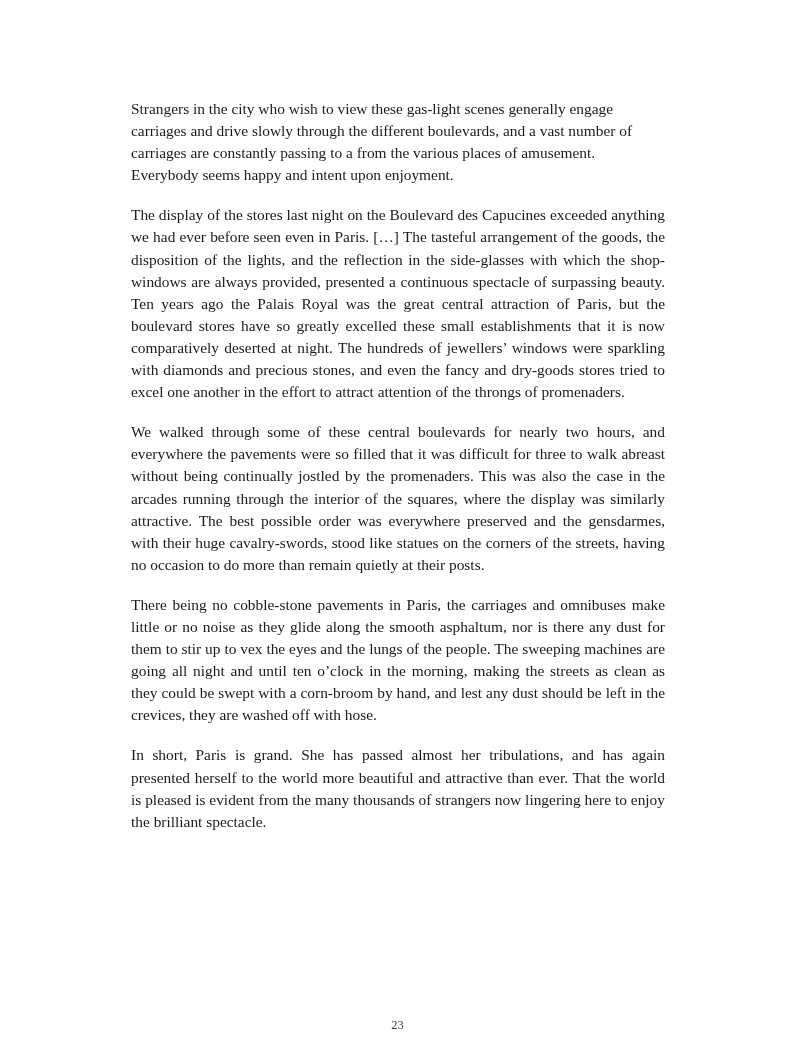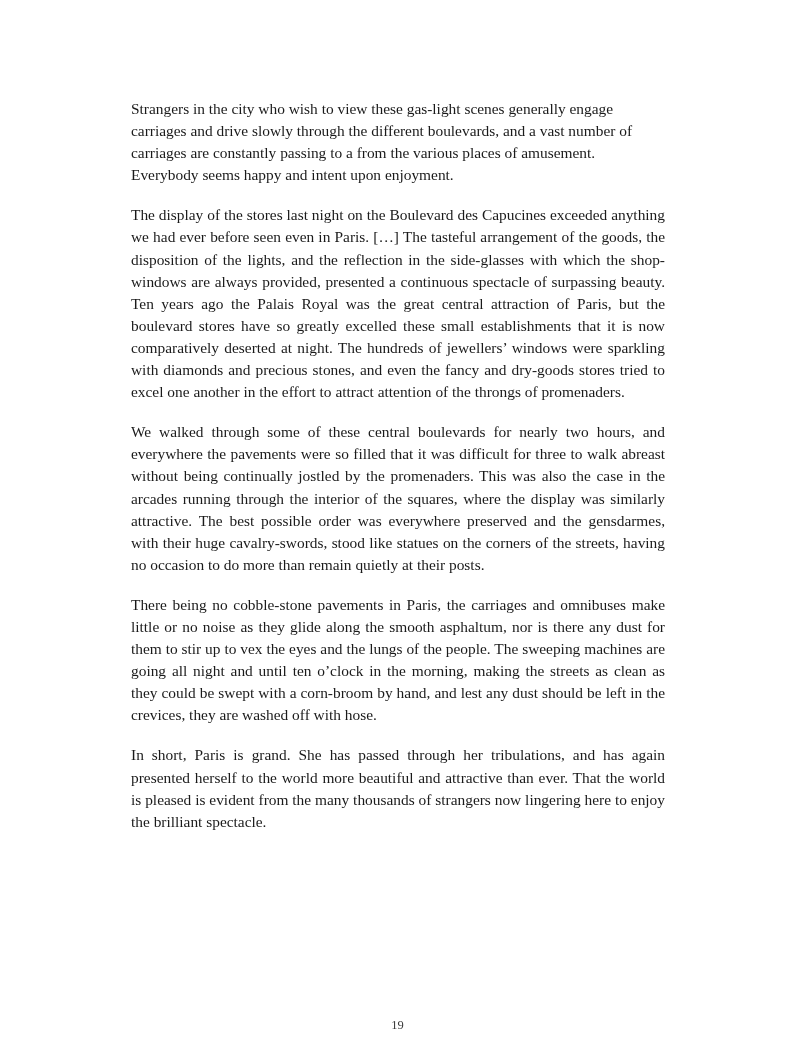--- a/index.html
+++ b/index.html
@@ -58,16 +58,16 @@
 </style>
 </head>
 <body>
 
 <div class="page">
   <div class="content">
     <p class="para nojust">Strangers in the city who wish to view these gas-light scenes generally engage carriages and drive slowly through the different boulevards, and a vast number of carriages are constantly passing to a from the various places of amusement. Everybody seems happy and intent upon enjoyment.</p>
     <p class="para">The display of the stores last night on the Boulevard des Capucines exceeded anything we had ever before seen even in Paris. […] The tasteful arrangement of the goods, the disposition of the lights, and the reflection in the side-glasses with which the shop-windows are always provided, presented a continuous spectacle of surpassing beauty. Ten years ago the Palais Royal was the great central attraction of Paris, but the boulevard stores have so greatly excelled these small establishments that it is now comparatively deserted at night. The hundreds of jewellers’ windows were sparkling with diamonds and precious stones, and even the fancy and dry-goods stores tried to excel one another in the effort to attract attention of the throngs of promenaders.</p>
     <p class="para">We walked through some of these central boulevards for nearly two hours, and everywhere the pavements were so filled that it was difficult for three to walk abreast without being continually jostled by the promenaders. This was also the case in the arcades running through the interior of the squares, where the display was similarly attractive. The best possible order was everywhere preserved and the gensdarmes, with their huge cavalry-swords, stood like statues on the corners of the streets, having no occasion to do more than remain quietly at their posts.</p>
     <p class="para">There being no cobble-stone pavements in Paris, the carriages and omnibuses make little or no noise as they glide along the smooth asphaltum, nor is there any dust for them to stir up to vex the eyes and the lungs of the people. The sweeping machines are going all night and until ten o’clock in the morning, making the streets as clean as they could be swept with a corn-broom by hand, and lest any dust should be left in the crevices, they are washed off with hose.</p>
-    <p class="para">In short, Paris is grand. She has passed through her tribulations, and has again presented herself to the world more beautiful and attractive than ever. That the world is pleased is evident from the many thousands of strangers now lingering here to enjoy the brilliant spectacle.</p>
+    <p class="para">In short, Paris is grand. She has passed almost her tribulations, and has again presented herself to the world more beautiful and attractive than ever. That the world is pleased is evident from the many thousands of strangers now lingering here to enjoy the brilliant spectacle.</p>
   </div>
-  <div class="page-number">19</div>
+  <div class="page-number">23</div>
 </div>
 
 </body></html>

